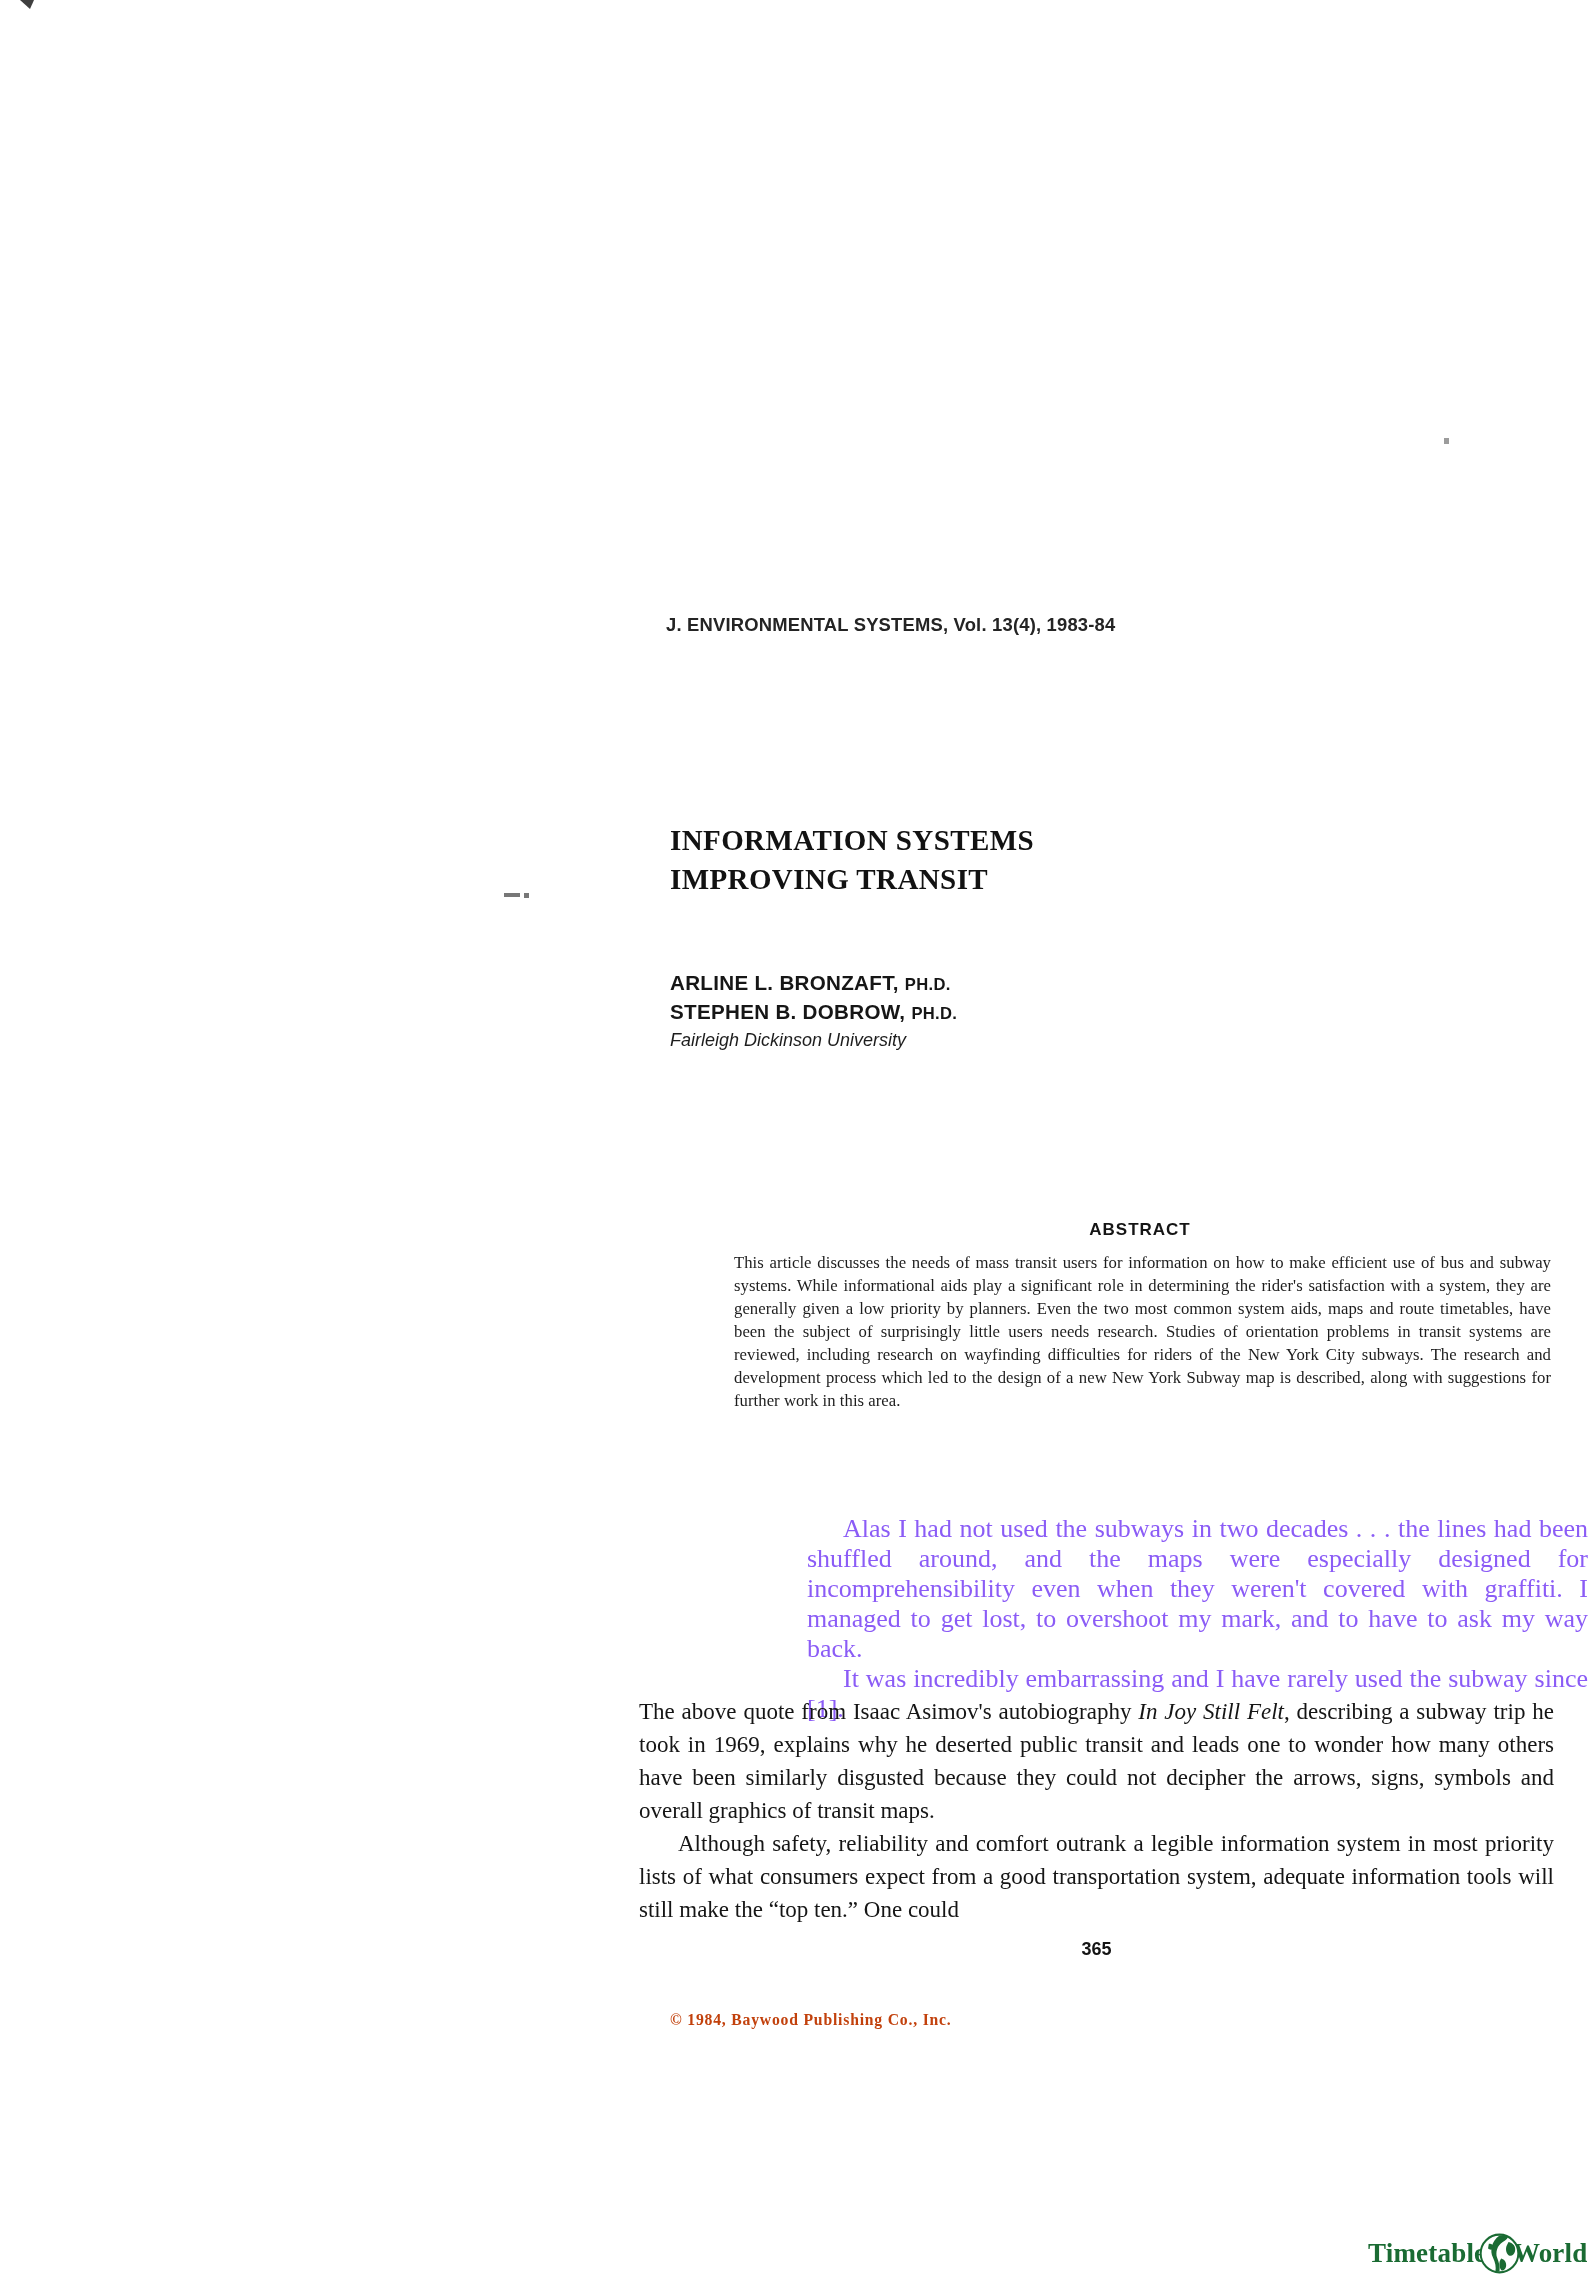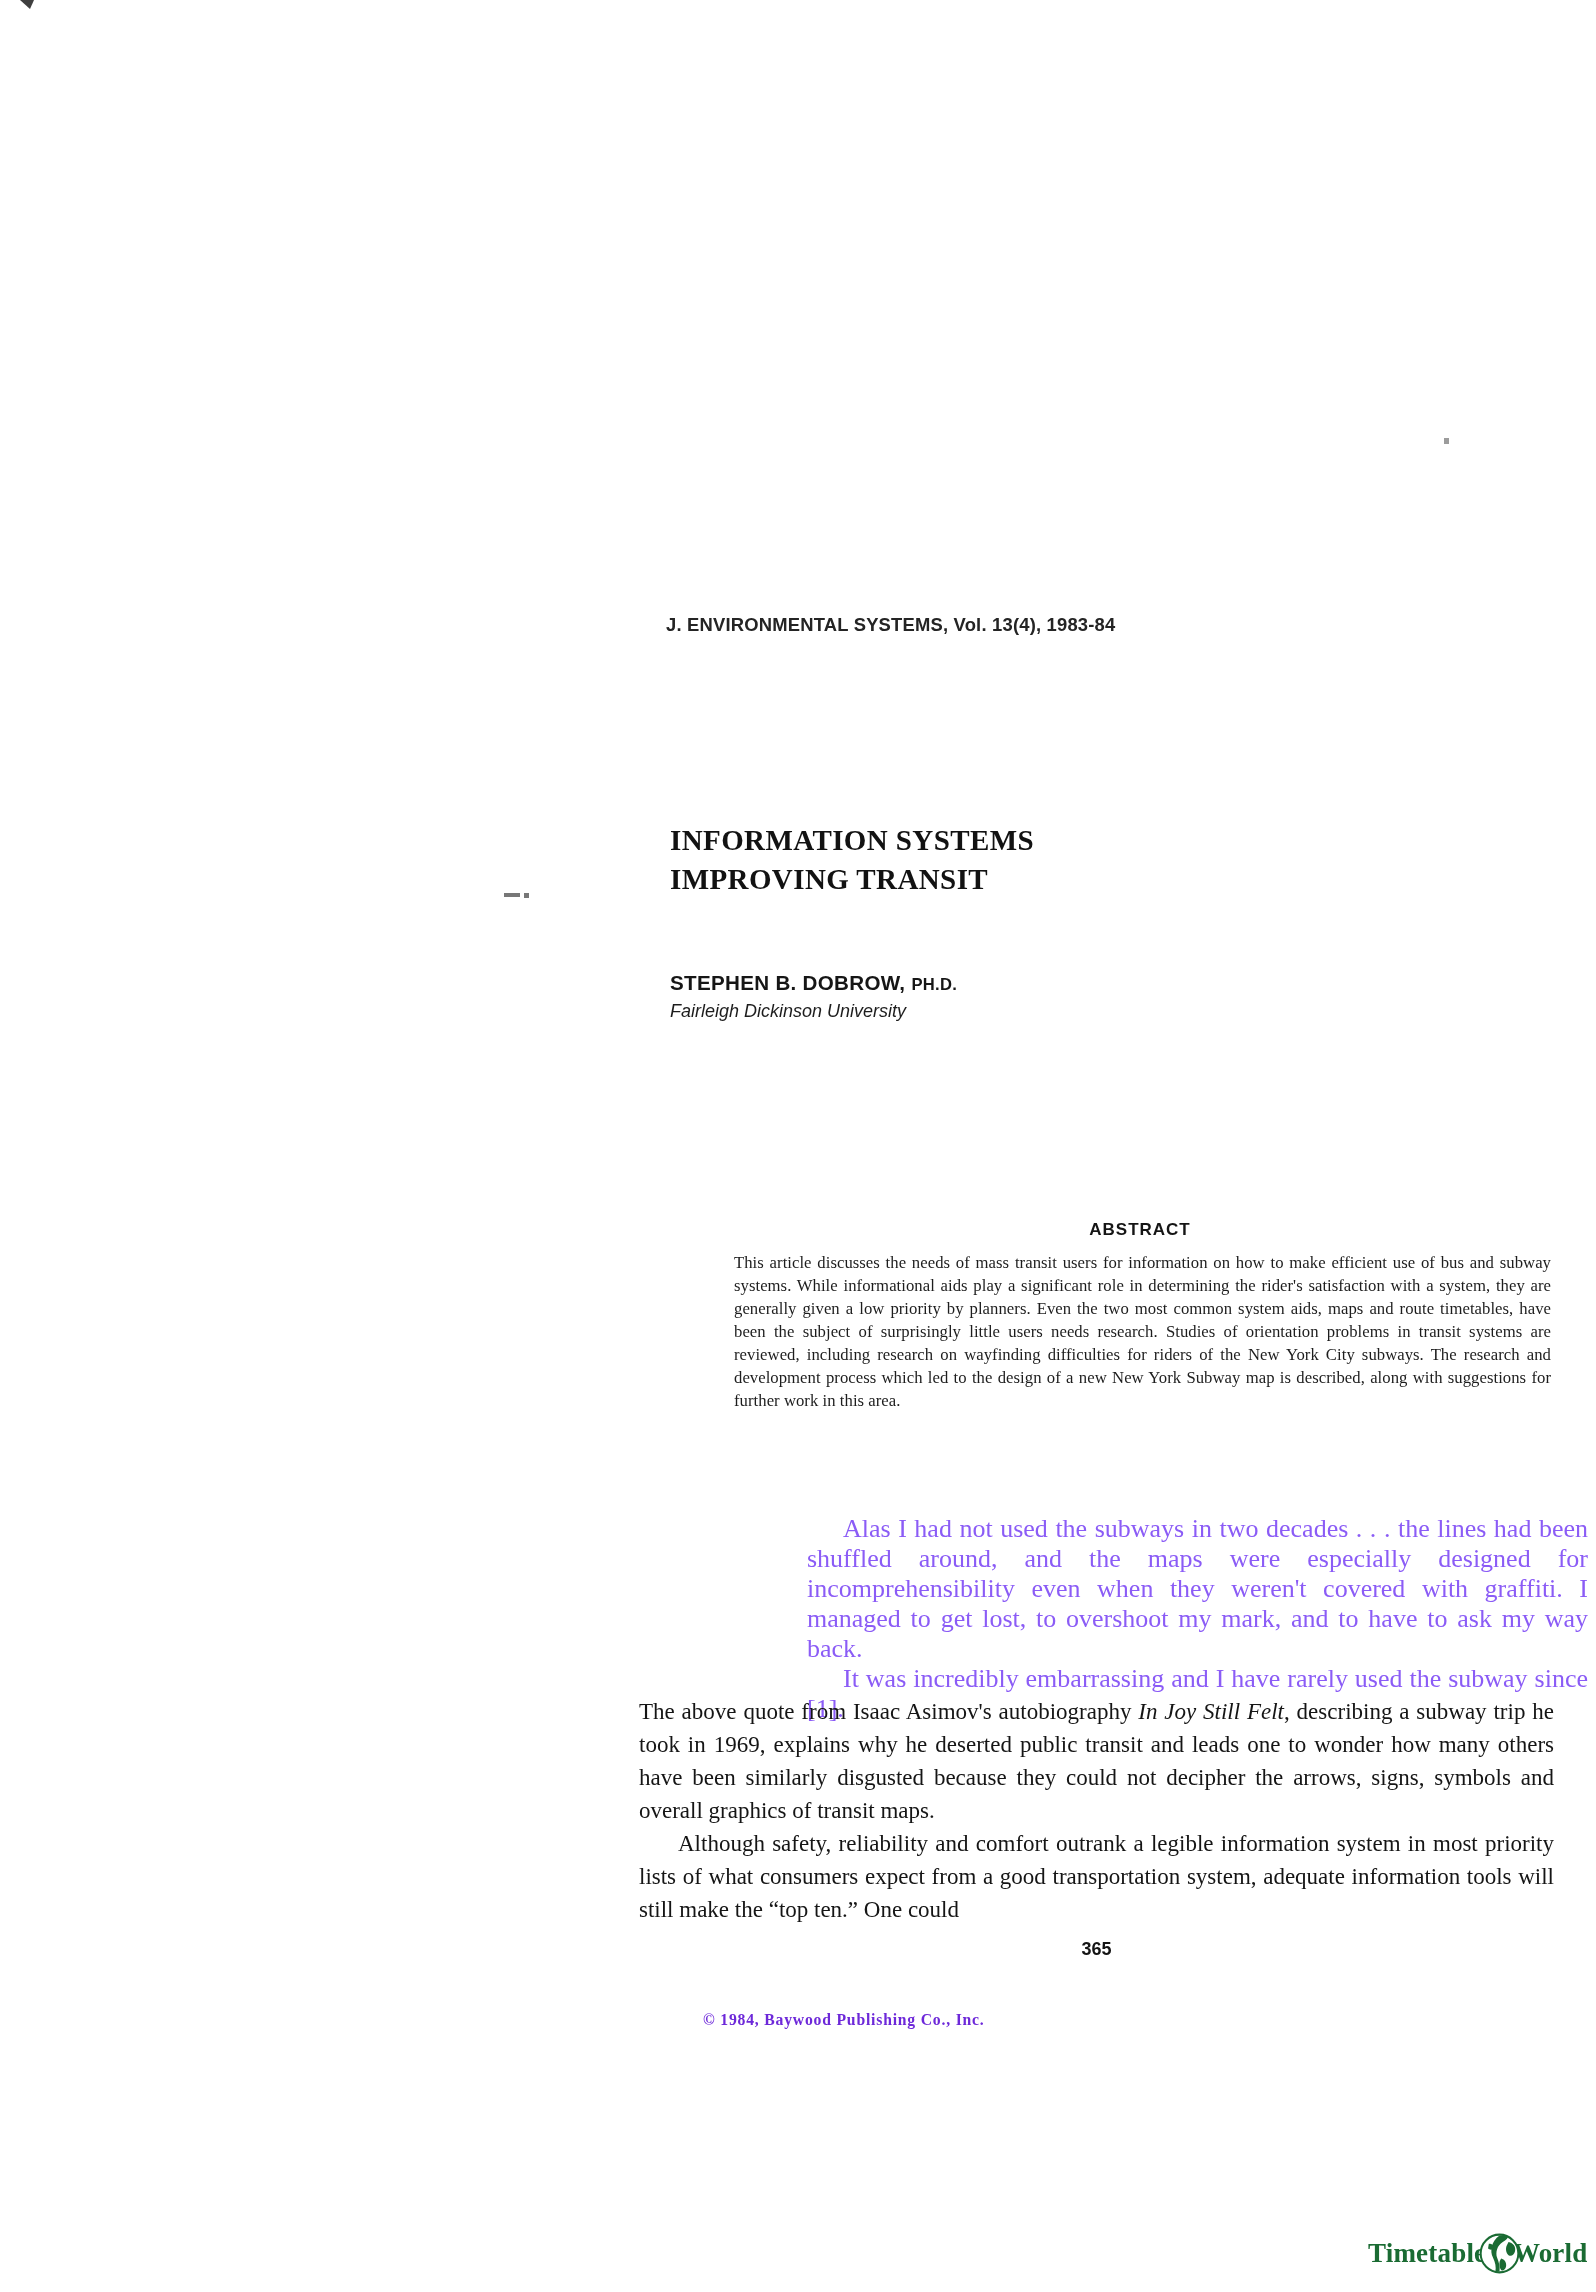--- a/index.html
+++ b/index.html
@@ -143,27 +143,27 @@
     top: 1939px;
     width: 915px;
     text-align: center;
     font-family: "Liberation Sans", sans-serif;
     font-size: 18px;
     font-weight: 700;
     color: #141414;
   }
   .copyright {
     position: absolute;
-    left: 703px;
+    left: 670px;
     top: 2011px;
     font-family: "Liberation Serif", serif;
     font-size: 15.7px;
     font-weight: 700;
     letter-spacing: 0.8px;
-    color: #6d28d9;
+    color: #c2410c;
     white-space: nowrap;
   }
 
   
   .artifact {
     position: absolute;
     background: #4a4a4a;
     opacity: 0.75;
   }
   .artifact-dash {
@@ -232,20 +232,24 @@
   <div class="artifact artifact-dash"></div>
   <div class="artifact artifact-dot"></div>
   <div class="artifact-arrow"></div>
 
   <h1 class="title-block">
     <span class="title-line">INFORMATION SYSTEMS</span>
     <span class="title-line">IMPROVING TRANSIT</span>
   </h1>
 
   <div class="authors">
+    <div class="author-name">
+      <span>ARLINE L. BRONZAFT,</span>
+      <span class="deg">PH.D.</span>
+    </div>
     <div class="author-name">
       <span>STEPHEN B. DOBROW,</span>
       <span class="deg">PH.D.</span>
     </div>
     <div class="author-affil last">Fairleigh Dickinson University</div>
   </div>
 
   <div class="abstract-heading">ABSTRACT</div>
   <div class="abstract-body">This article discusses the needs of mass transit users for information on how to make efficient use of bus and subway systems. While informational aids play a significant role in determining the rider's satisfaction with a system, they are generally given a low priority by planners. Even the two most common system aids, maps and route timetables, have been the subject of surprisingly little users needs research. Studies of orientation problems in transit systems are reviewed, including research on wayfinding difficulties for riders of the New York City subways. The research and development process which led to the design of a new New York Subway map is described, along with suggestions for further work in this area.</div>
 

